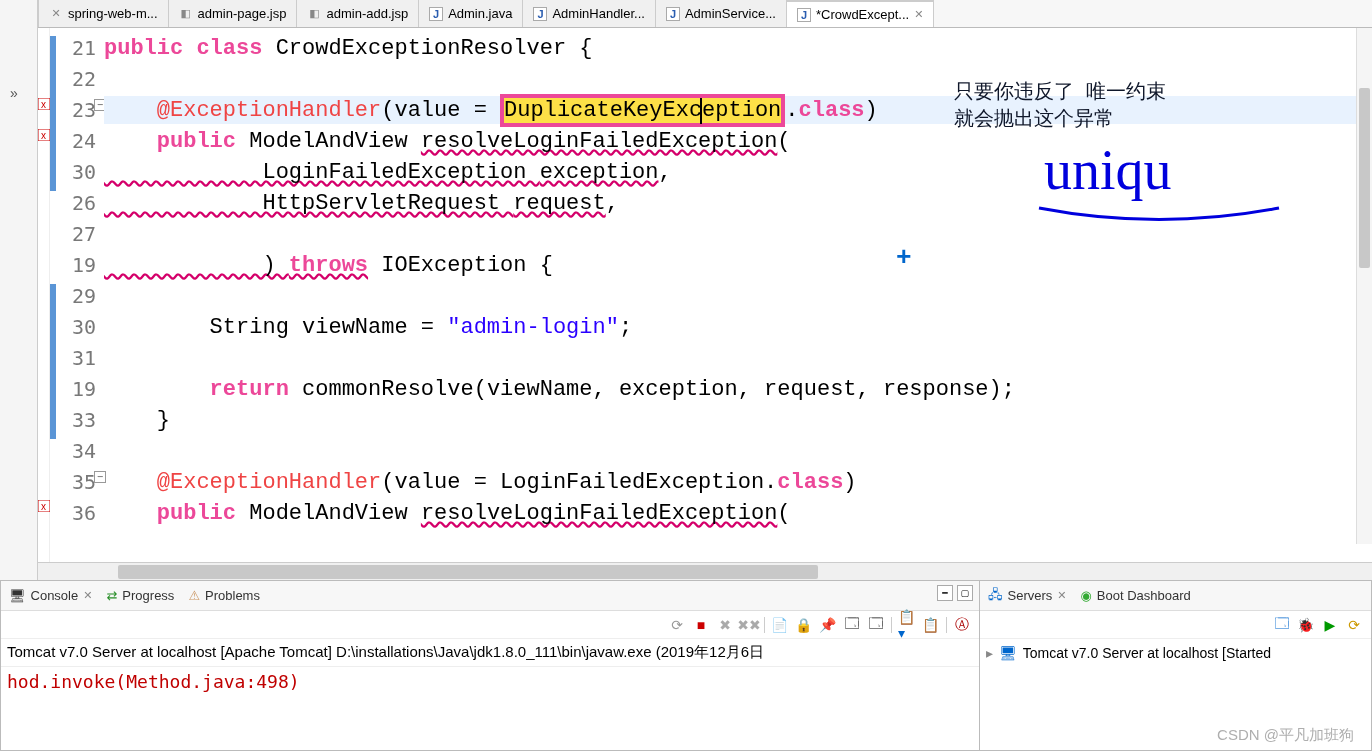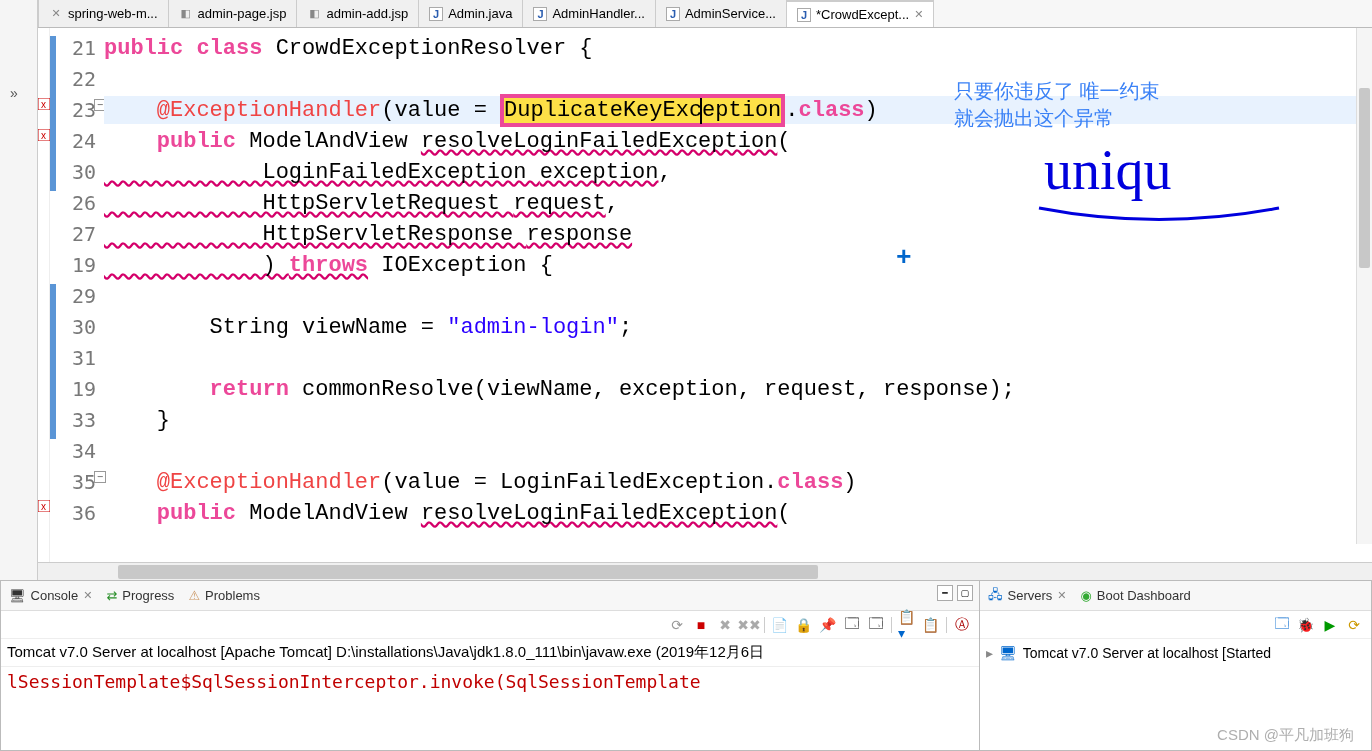--- a/index.html
+++ b/index.html
@@ -30,21 +30,21 @@
 .codeline { position: absolute; left: 0; white-space: pre; }
 .kw-purple { color: #ec4899; font-weight: bold; }
 .kw-ann { color: #ef4444; }
 .str { color: #2a00ff; }
 .txt { color: #000; }
 .squiggle { text-decoration: underline wavy #d4006a; text-decoration-skip-ink: none; }
 .highlight-line { position: absolute; left: -100px; right: -100px; background: #e8f2fe; }
 .cursor { position: absolute; width: 2px; background: #000; }
 .fold-minus { position: absolute; width:12px; height:12px; border:1px solid #999; background:#fff; font-size:10px; line-height:10px; text-align:center; color:#666; }
 .annotation-overlay { position: absolute; z-index: 5; pointer-events: none; }
-.note-red { color: #3b82f6; font-family: Liberation Sans, sans-serif; font-size: 20px; }
+.note-red { color: #0f172a; font-family: Liberation Mono, monospace; font-size: 20px; }
 .note-blue { color: #0000dd; font-family: Georgia, serif; font-size: 56px; }
 .underline-curve { position:absolute; }
 .plus-blue { color: #0066cc; font-size: 26px; font-weight: bold; position: absolute; }
 .hscroll { height: 18px; background: #f0f0f0; border-top: 1px solid #ccc; position: relative; }
 .thumb { position: absolute; top:2px; height:14px; background: #c8c8c8; border-radius: 2px; }
 
 .bottom { position: absolute; left: 0; right: 0; top: 580px; bottom: 0; display: flex; }
 .bottom-left { flex: 0 0 980px; display: flex; flex-direction: column; border: 1px solid #bbb; background:#fff; position: relative; }
 .bottom-right { flex: 1; display: flex; flex-direction: column; border: 1px solid #bbb; border-left:none; background:#fff; }
 .view-tabs { height: 30px; display: flex; align-items: center; padding: 0 8px; gap: 14px; border-bottom: 1px solid #ddd; background: #f7f7f7; }
@@ -152,21 +152,20 @@
 
       <div class="codeline" style="top:70px"><span class="kw-ann">    @ExceptionHandler</span><span class="txt">(value = </span><span class="txt" style="background:#fde047;border:4px solid #ec4899">DuplicateKeyException</span><span class="txt">.</span><span class="kw-purple">class</span><span class="txt">)</span></div>
       <div class="cursor" style="top:70px; left:596px; height:26px"></div>
 
       <div class="codeline" style="top:101px"><span class="kw-purple">    public</span><span class="txt"> ModelAndView </span><span class="txt squiggle">resolveLoginFailedException</span><span class="txt">(</span></div>
 
       <div class="codeline" style="top:163px"><span class="txt squiggle">            HttpServletRequest </span><span class="txt squiggle">request</span><span class="txt">,</span></div>
 
       <div class="codeline" style="top:132px"><span class="txt squiggle">            LoginFailedException </span><span class="txt squiggle">exception</span><span class="txt">,</span></div>
 
-      <div class="codeline" style="top:194px"><span class="txt squiggle">            HttpServletResponse </span><span class="txt squiggle">response</span></div>
 
       <div class="codeline" style="top:225px"><span class="txt squiggle">            ) </span><span class="kw-purple squiggle">throws</span><span class="txt"> IOException {</span></div>
 
       <div class="codeline" style="top:287px"><span class="txt">        String viewName = </span><span class="str">"admin-login"</span><span class="txt">;</span></div>
 
       <div class="codeline" style="top:349px"><span class="kw-purple">        return</span><span class="txt"> commonResolve(viewName, exception, request, response);</span></div>
 
       <div class="codeline" style="top:380px"><span class="txt">    }</span></div>
 
       <div class="codeline" style="top:442px"><span class="kw-ann">    @ExceptionHandler</span><span class="txt">(value = LoginFailedException.</span><span class="kw-purple">class</span><span class="txt">)</span></div>
@@ -225,21 +224,21 @@
       <span class="tb-icon">🗔</span>
       <span class="tb-icon">🗔</span>
       <span style="border-left:1px solid #ccc;height:16px"></span>
       <span class="tb-icon" style="color:#06c">📋▾</span>
       <span class="tb-icon">📋</span>
       <span style="border-left:1px solid #ccc;height:16px"></span>
       <span class="tb-icon" style="color:#a00">Ⓐ</span>
     </div>
     <div class="console-title">Tomcat v7.0 Server at localhost [Apache Tomcat] D:\installations\Java\jdk1.8.0_111\bin\javaw.exe (2019年12月6日 </div>
     <div class="console-out">
-      <div class="con-red">lSessionTemplate$SqlSessionInterceptor.invoke(SqlSessionTemplate</div>
+      <div class="con-red">hod.invoke(Method.java:498)</div>
     </div>
   </div>
 
   <div class="bottom-right">
     <div class="view-tabs">
       <div class="vtab active">
           <span style="color:#06c">🖧</span>
           <span>Servers</span>
           <span class="close-x">✕</span>
         </div>

